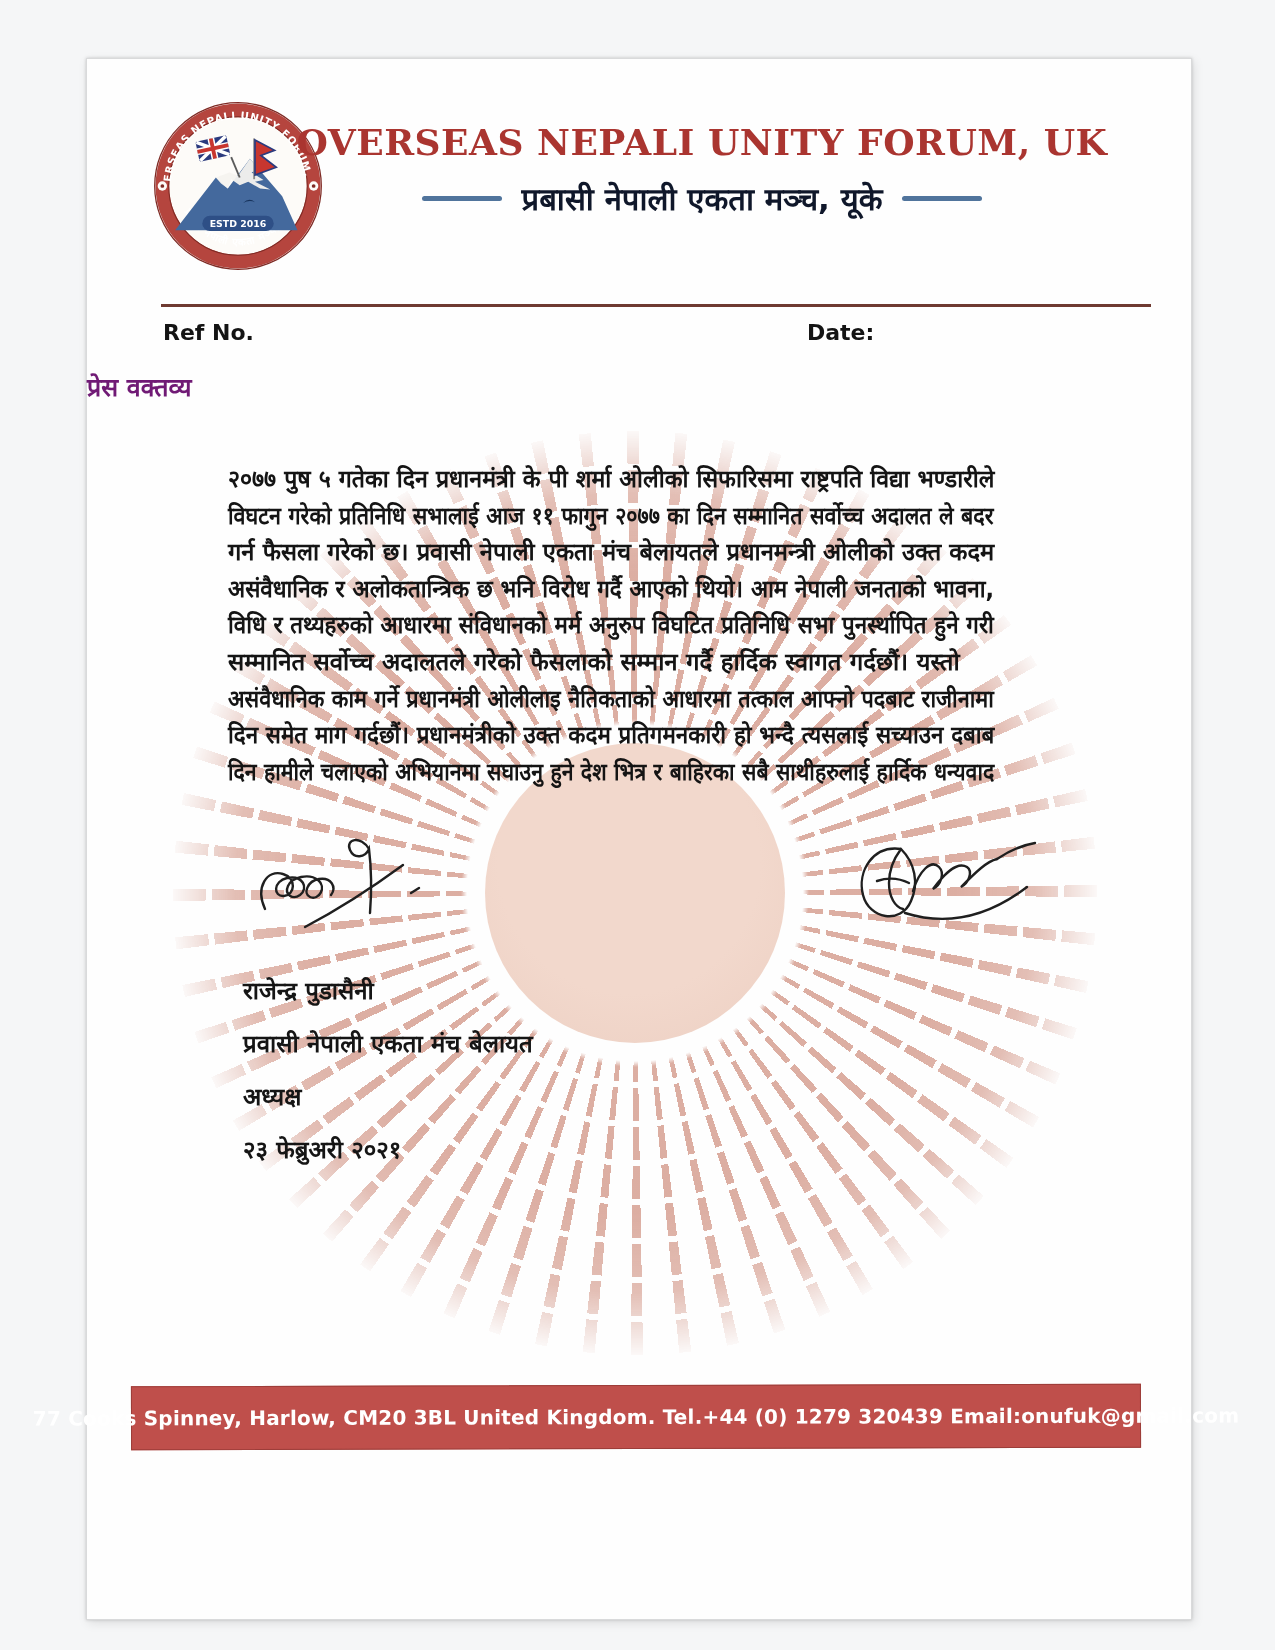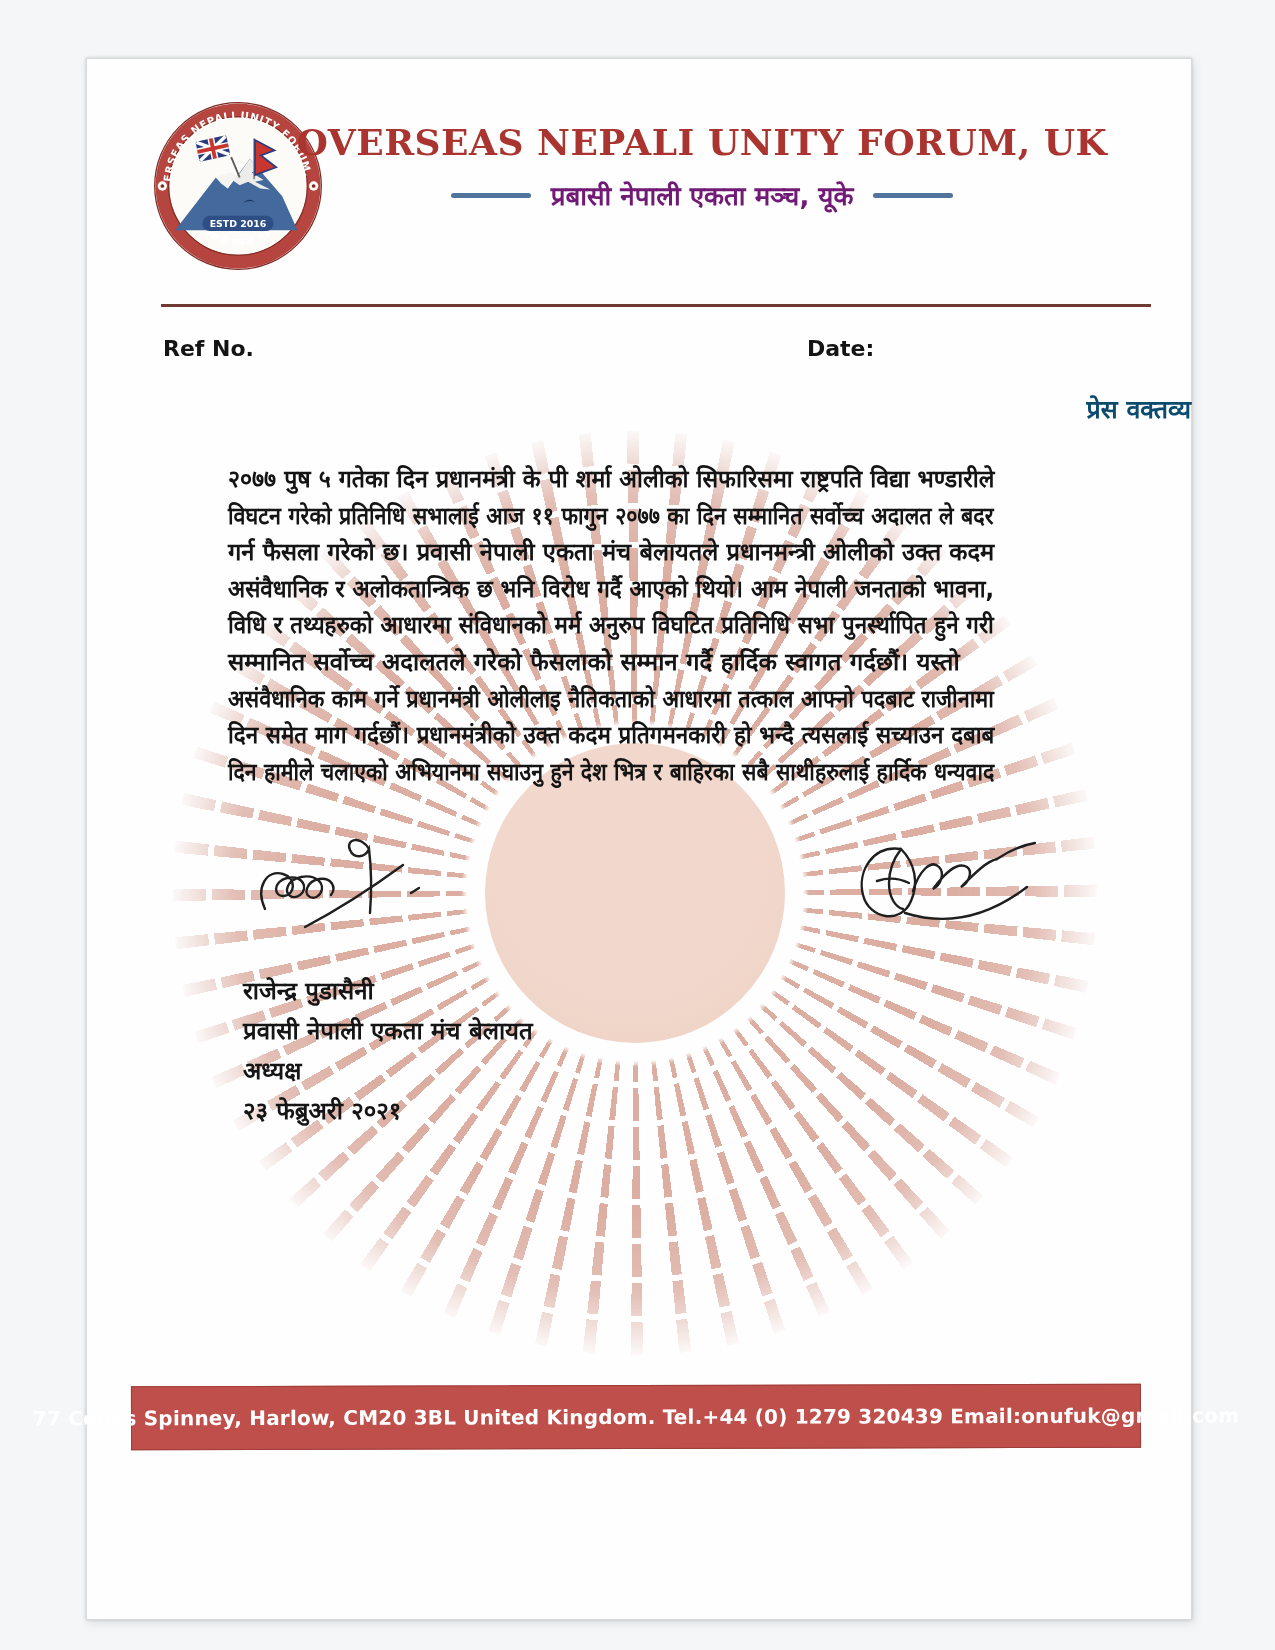--- a/index.html
+++ b/index.html
@@ -21,27 +21,26 @@
     position:absolute;left:190px;top:62px;width:850px;text-align:center;
     font-family:"DejaVu Serif",serif;font-weight:bold;font-size:36px;
     color:#aa3530;letter-spacing:.5px;white-space:nowrap;
   }
   .org-np-row{
     position:absolute;left:190px;top:118px;width:850px;
     display:flex;align-items:center;justify-content:center;gap:20px;
   }
   .np-dash{width:80px;height:5px;background:#50749c;border-radius:3px;}
   .org-np{
-    font-size:26px;font-weight:700;color:#701a75;white-space:nowrap;
+    font-size:31px;font-weight:700;color:#0f172a;white-space:nowrap;
   }
   .header-rule{position:absolute;left:74px;right:40px;top:245px;height:3px;background:#6e3a31;}
   .ref-label,.date-label{
     position:absolute;top:261px;font-size:22px;font-weight:600;color:#141414;
     font-family:"DejaVu Sans",sans-serif;
-    margin-top:16px;
   }
   .ref-label{left:76px;}
   .date-label{left:720px;}
   
   .sun{position:absolute;left:68px;top:354px;width:960px;height:960px;pointer-events:none;}
   .sun-rays{
     position:absolute;inset:0;border-radius:50%;
     background:repeating-conic-gradient(from -1deg,rgba(214,160,146,.85) 0deg 1.5deg,rgba(0,0,0,0) 1.5deg 6deg);
     -webkit-mask:radial-gradient(circle,transparent 0 168px,#000 174px 320px,rgba(0,0,0,.8) 400px,transparent 468px);
     mask:radial-gradient(circle,transparent 0 168px,#000 174px 320px,rgba(0,0,0,.8) 400px,transparent 468px);
@@ -50,33 +49,33 @@
     position:absolute;inset:0;border-radius:50%;
     background:repeating-radial-gradient(circle,rgba(255,255,255,0) 0 33px,#fefefe 33px 39px);
   }
   .sun-core{
     position:absolute;left:50%;top:50%;width:300px;height:300px;margin:-150px 0 0 -150px;
     border-radius:50%;
     background:radial-gradient(circle at 48% 40%, #f2d8cc 0 55%, #eccfc2 100%);
   }
   
   .letter-title{
-    position:absolute;left:0;right:0;top:310px;text-align:right;
-    font-size:25px;font-weight:600;color:#0c4a6e;margin-top:22px;
+    position:absolute;left:0;right:0;top:310px;text-align:left;
+    font-size:25px;font-weight:600;color:#701a75;
   }
   .body-block{position:absolute;left:141px;top:382px;width:766px;margin-top:20px;}
   .body-line{
     display:block;width:766px;white-space:nowrap;line-height:36.6px;
     font-size:24px;font-weight:600;color:#141414;
   }
   
   .sig-svg{position:absolute;}
   .sig-left-svg{left:164px;top:772px;width:188px;height:112px;}
   .sig-right-svg{left:752px;top:776px;width:208px;height:106px;}
-  .sig-block{position:absolute;display:flex;flex-direction:column;gap:12px;}
+  .sig-block{position:absolute;display:flex;flex-direction:column;gap:25px;}
   .sig-left-text{left:156px;top:918px;width:420px;}
   .sig-right-text{left:755px;top:918px;width:300px;}
   .sig-line{font-size:24px;font-weight:600;color:#151515;line-height:28px;white-space:nowrap;}
   
   .footer-bar{
     position:absolute;left:44px;top:1326px;width:1008px;height:62px;
     background:#bf4f4b;border:1px solid #9c3d39;
     display:flex;align-items:center;justify-content:center;
     transform:rotate(-.15deg);
   }

